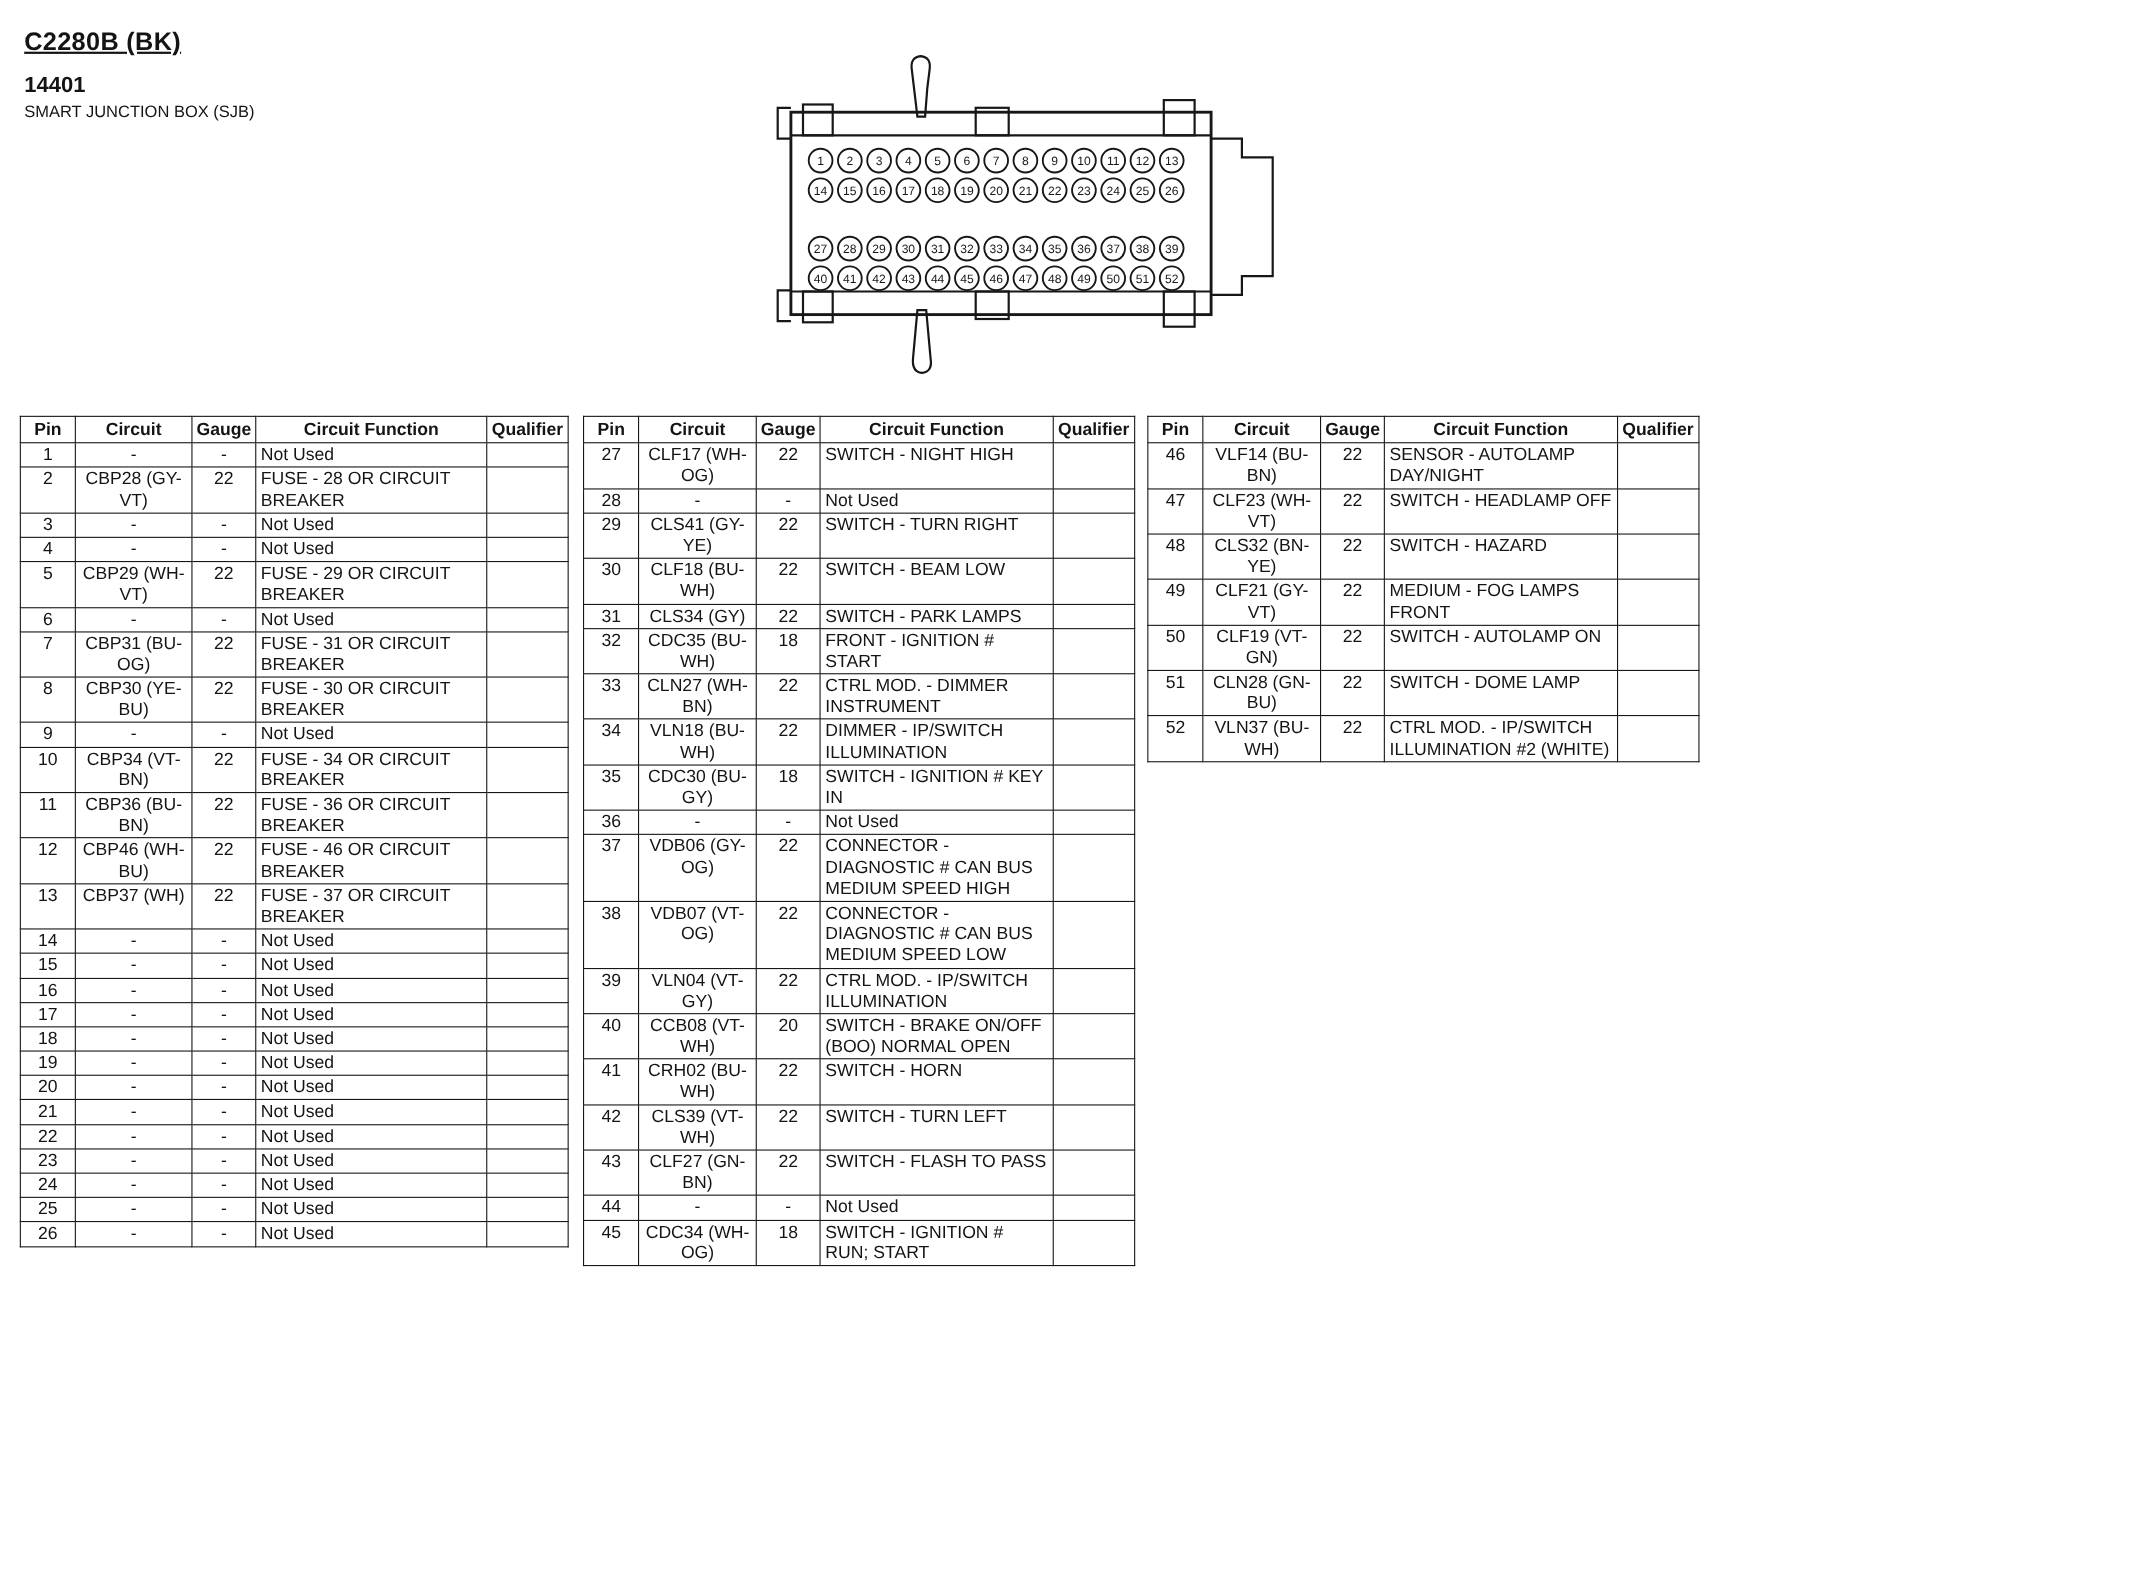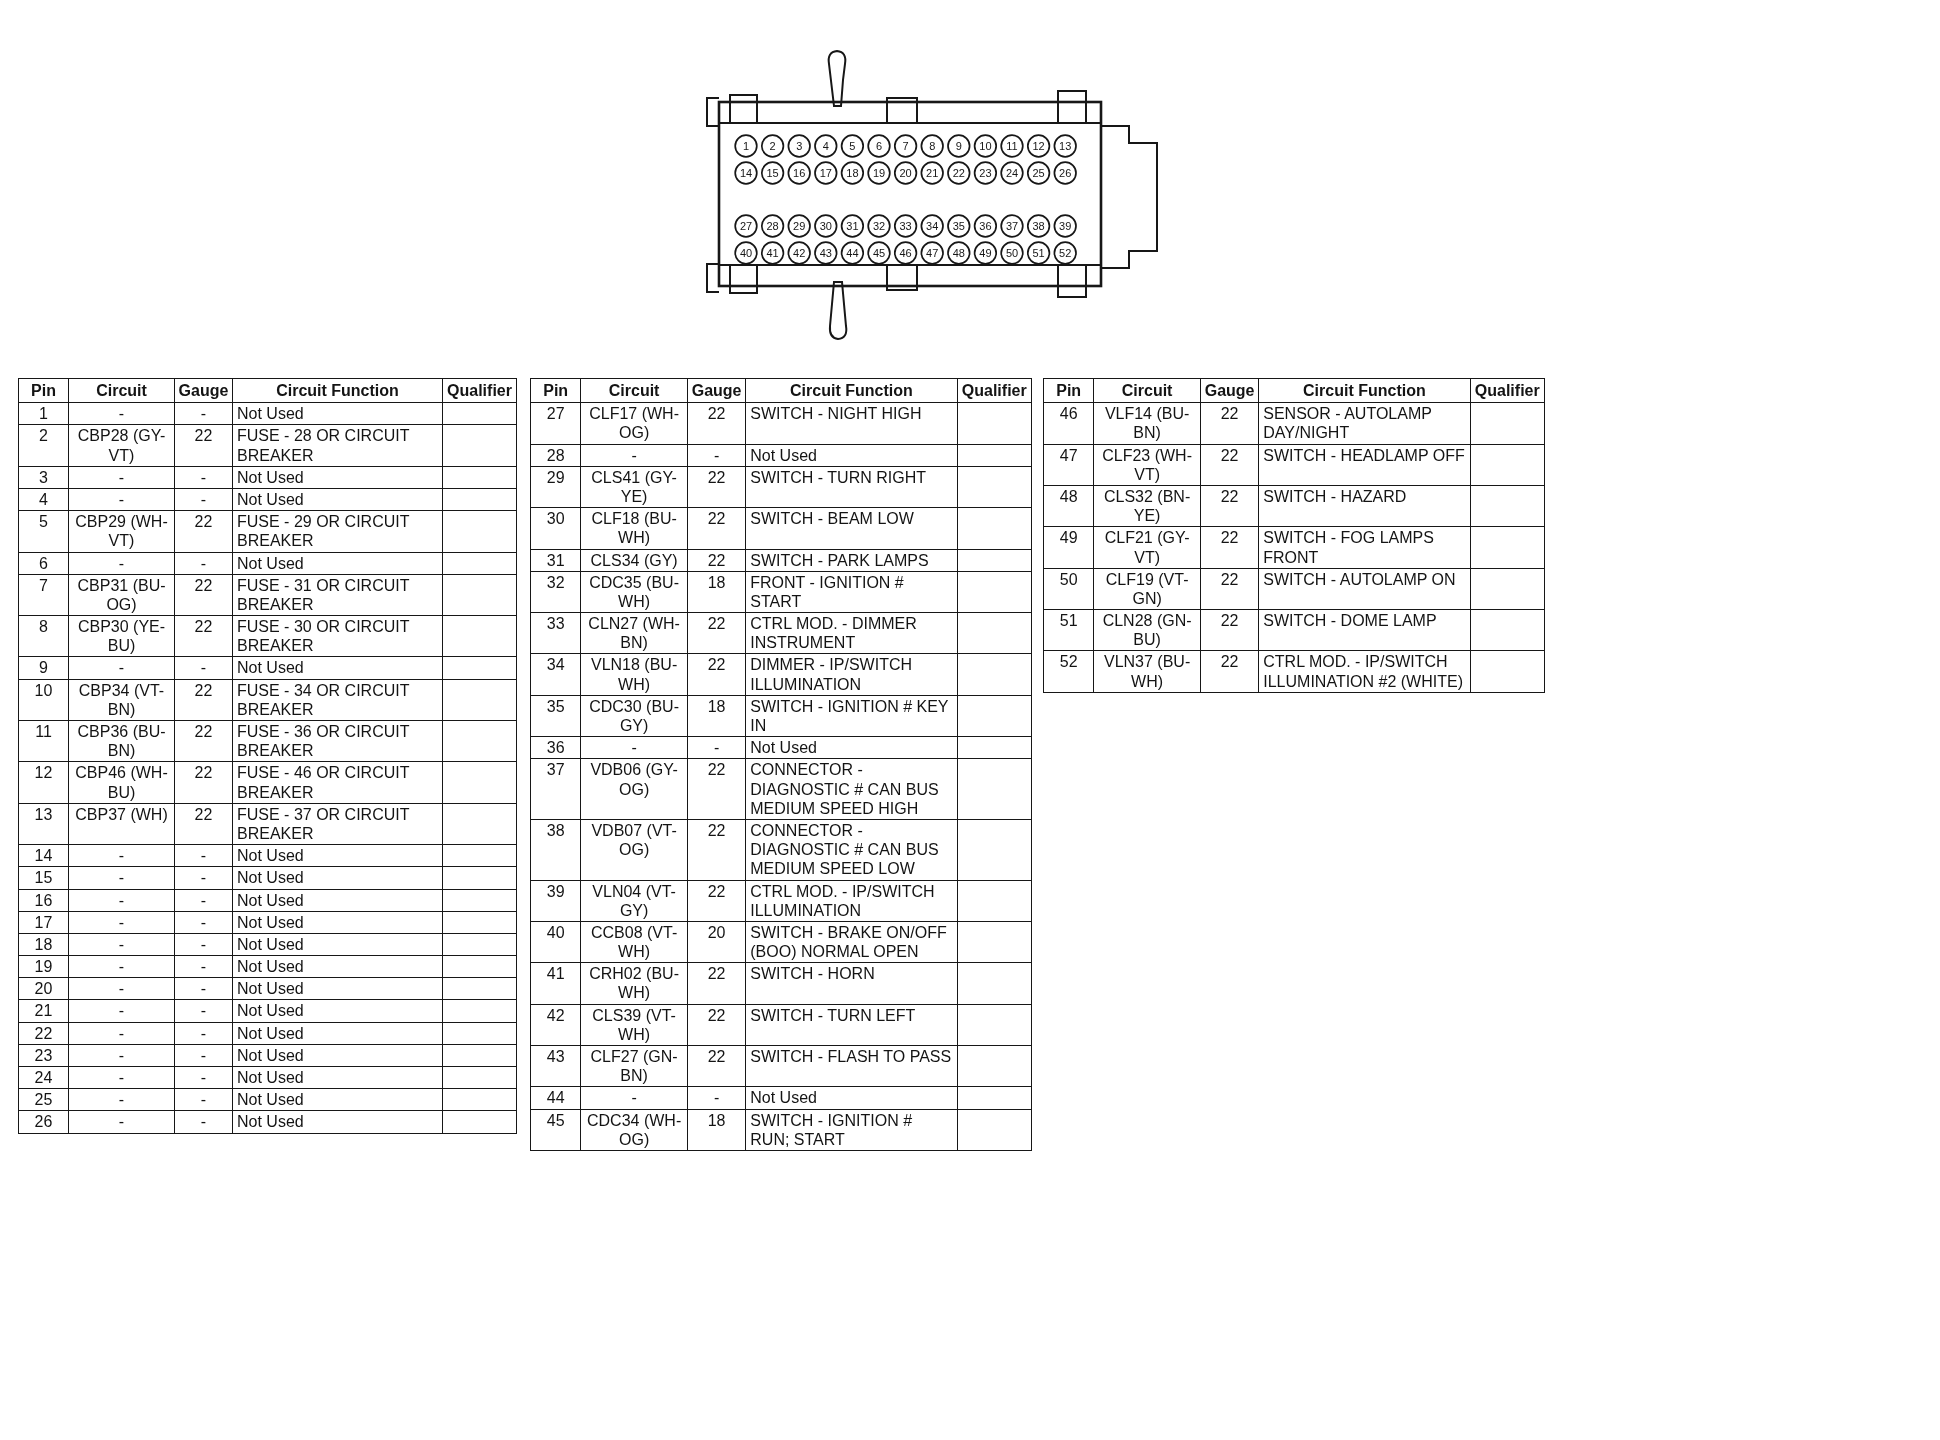--- a/index.html
+++ b/index.html
@@ -30,20 +30,25 @@
   .pin-table th { font-weight:bold; text-align:center; padding:2px 1px; }
   td.c-pin, td.c-gauge, td.c-circuit, td.c-qualifier { text-align:center; }
   td.c-function { text-align:left; }
   .c-pin{width:50px} .c-circuit{width:106px} .c-gauge{width:58px} .c-function{width:210px} .c-qualifier{width:74px}
 </style>
 </head>
 <body>
 
 <div class="page">
 
+  <div class="doc-header">
+    <h1 class="title">C2280B (BK)</h1>
+    <h2 class="part">14401</h2>
+    <div class="subtitle">SMART JUNCTION BOX (SJB)</div>
+  </div>
 
   <div class="connector">
     <svg width="470" height="305" viewBox="0 0 470 305">
 
       <path class="ln-f" d="M136 60 L131 18 Q129 6 139 5 Q149 6 147 18 L145 34 L143 60 Z"></path>
 
       <path class="ln-f" d="M136 236 L132 280 Q131 292 140 293 Q150 292 148 280 L144 236 Z"></path>
 
       <path class="ln" d="M403 80 H431 V97 H459 V205 H431 V222 H403"></path>
 
@@ -540,21 +545,21 @@
           <td class="c-pin">48</td>
           <td class="c-circuit">CLS32 (BN-YE)</td>
           <td class="c-gauge">22</td>
           <td class="c-function">SWITCH - HAZARD</td>
           <td class="c-qualifier"></td>
         </tr>
         <tr>
           <td class="c-pin">49</td>
           <td class="c-circuit">CLF21 (GY-VT)</td>
           <td class="c-gauge">22</td>
-          <td class="c-function">SWITCH - FOG LAMPS FRONT</td>
+          <td class="c-function">MEDIUM - FOG LAMPS FRONT</td>
           <td class="c-qualifier"></td>
         </tr>
         <tr>
           <td class="c-pin">50</td>
           <td class="c-circuit">CLF19 (VT-GN)</td>
           <td class="c-gauge">22</td>
           <td class="c-function">SWITCH - AUTOLAMP ON</td>
           <td class="c-qualifier"></td>
         </tr>
         <tr>

